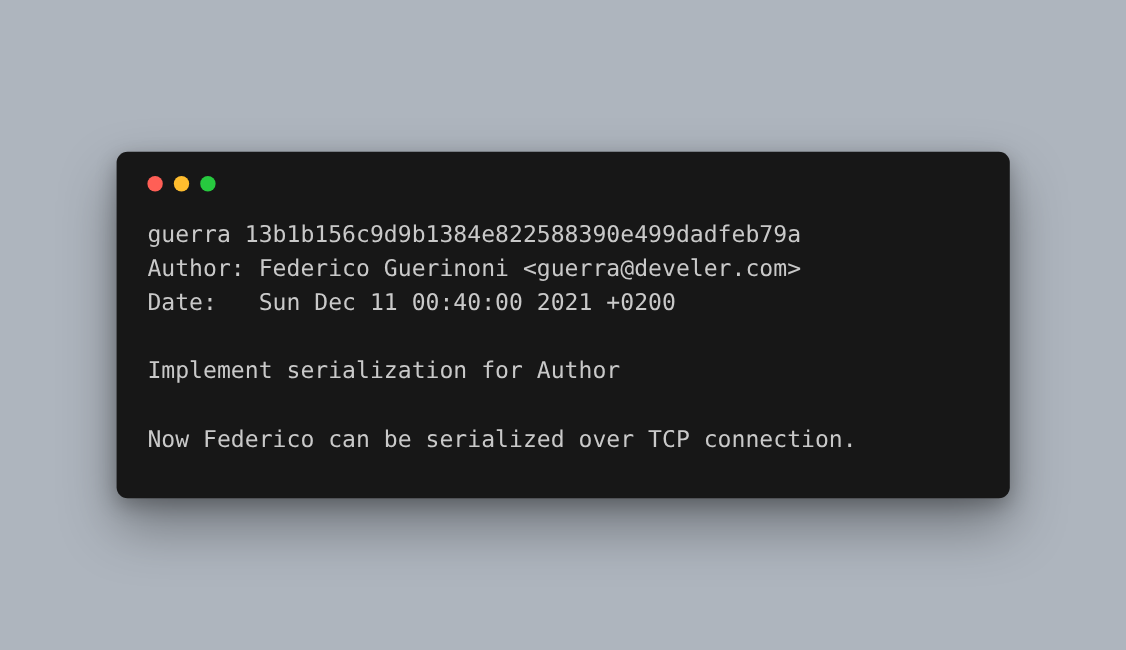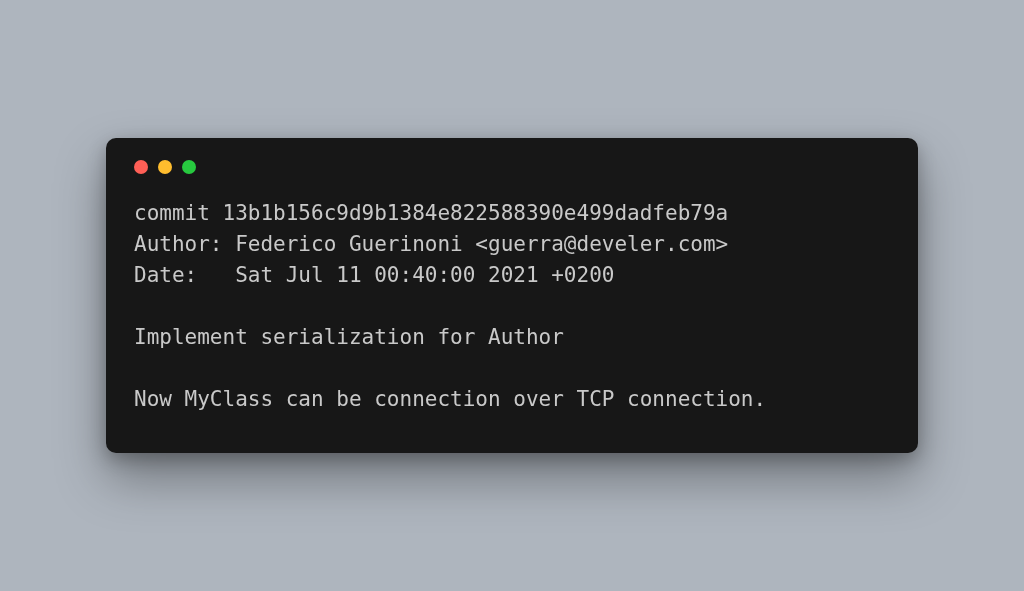--- a/index.html
+++ b/index.html
@@ -40,20 +40,20 @@
   </style>
 </head>
 <body>
 
 <div class="terminal">
   <div class="titlebar">
     <div class="dot red"></div>
     <div class="dot yellow"></div>
     <div class="dot green"></div>
   </div>
-  <div class="content"><span>commit 13b1b156c9d9b1384e822588390e499dadfeb79a</span>
+  <div class="content"><span>guerra 13b1b156c9d9b1384e822588390e499dadfeb79a</span>
 <span>Author: Federico Guerinoni &lt;guerra@develer.com&gt;</span>
-<span>Date:   Sat Jul 11 00:40:00 2021 +0200</span>
+<span>Date:   Sun Dec 11 00:40:00 2021 +0200</span>
 <span></span>
 <span>Implement serialization for Author</span>
 <span></span>
-<span>Now MyClass can be connection over TCP connection.</span></div>
+<span>Now Federico can be serialized over TCP connection.</span></div>
 </div>
 
 </body></html>

